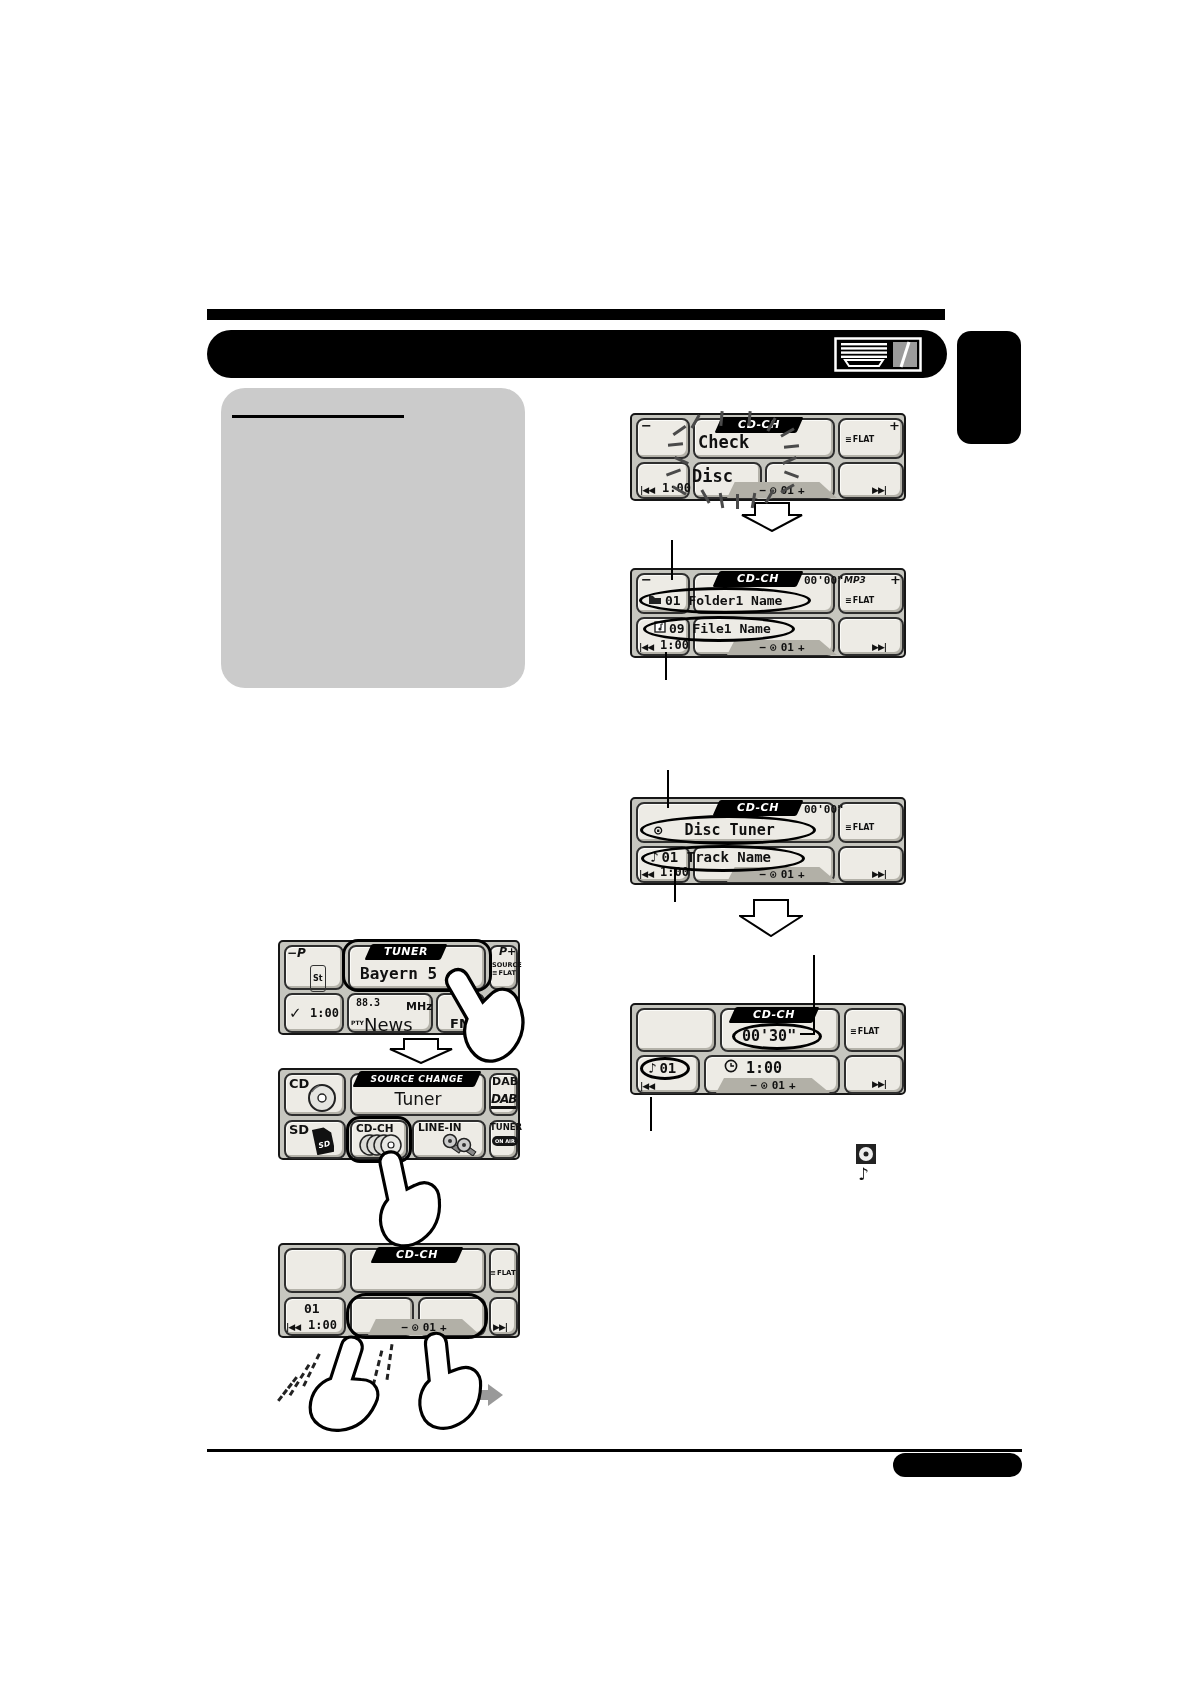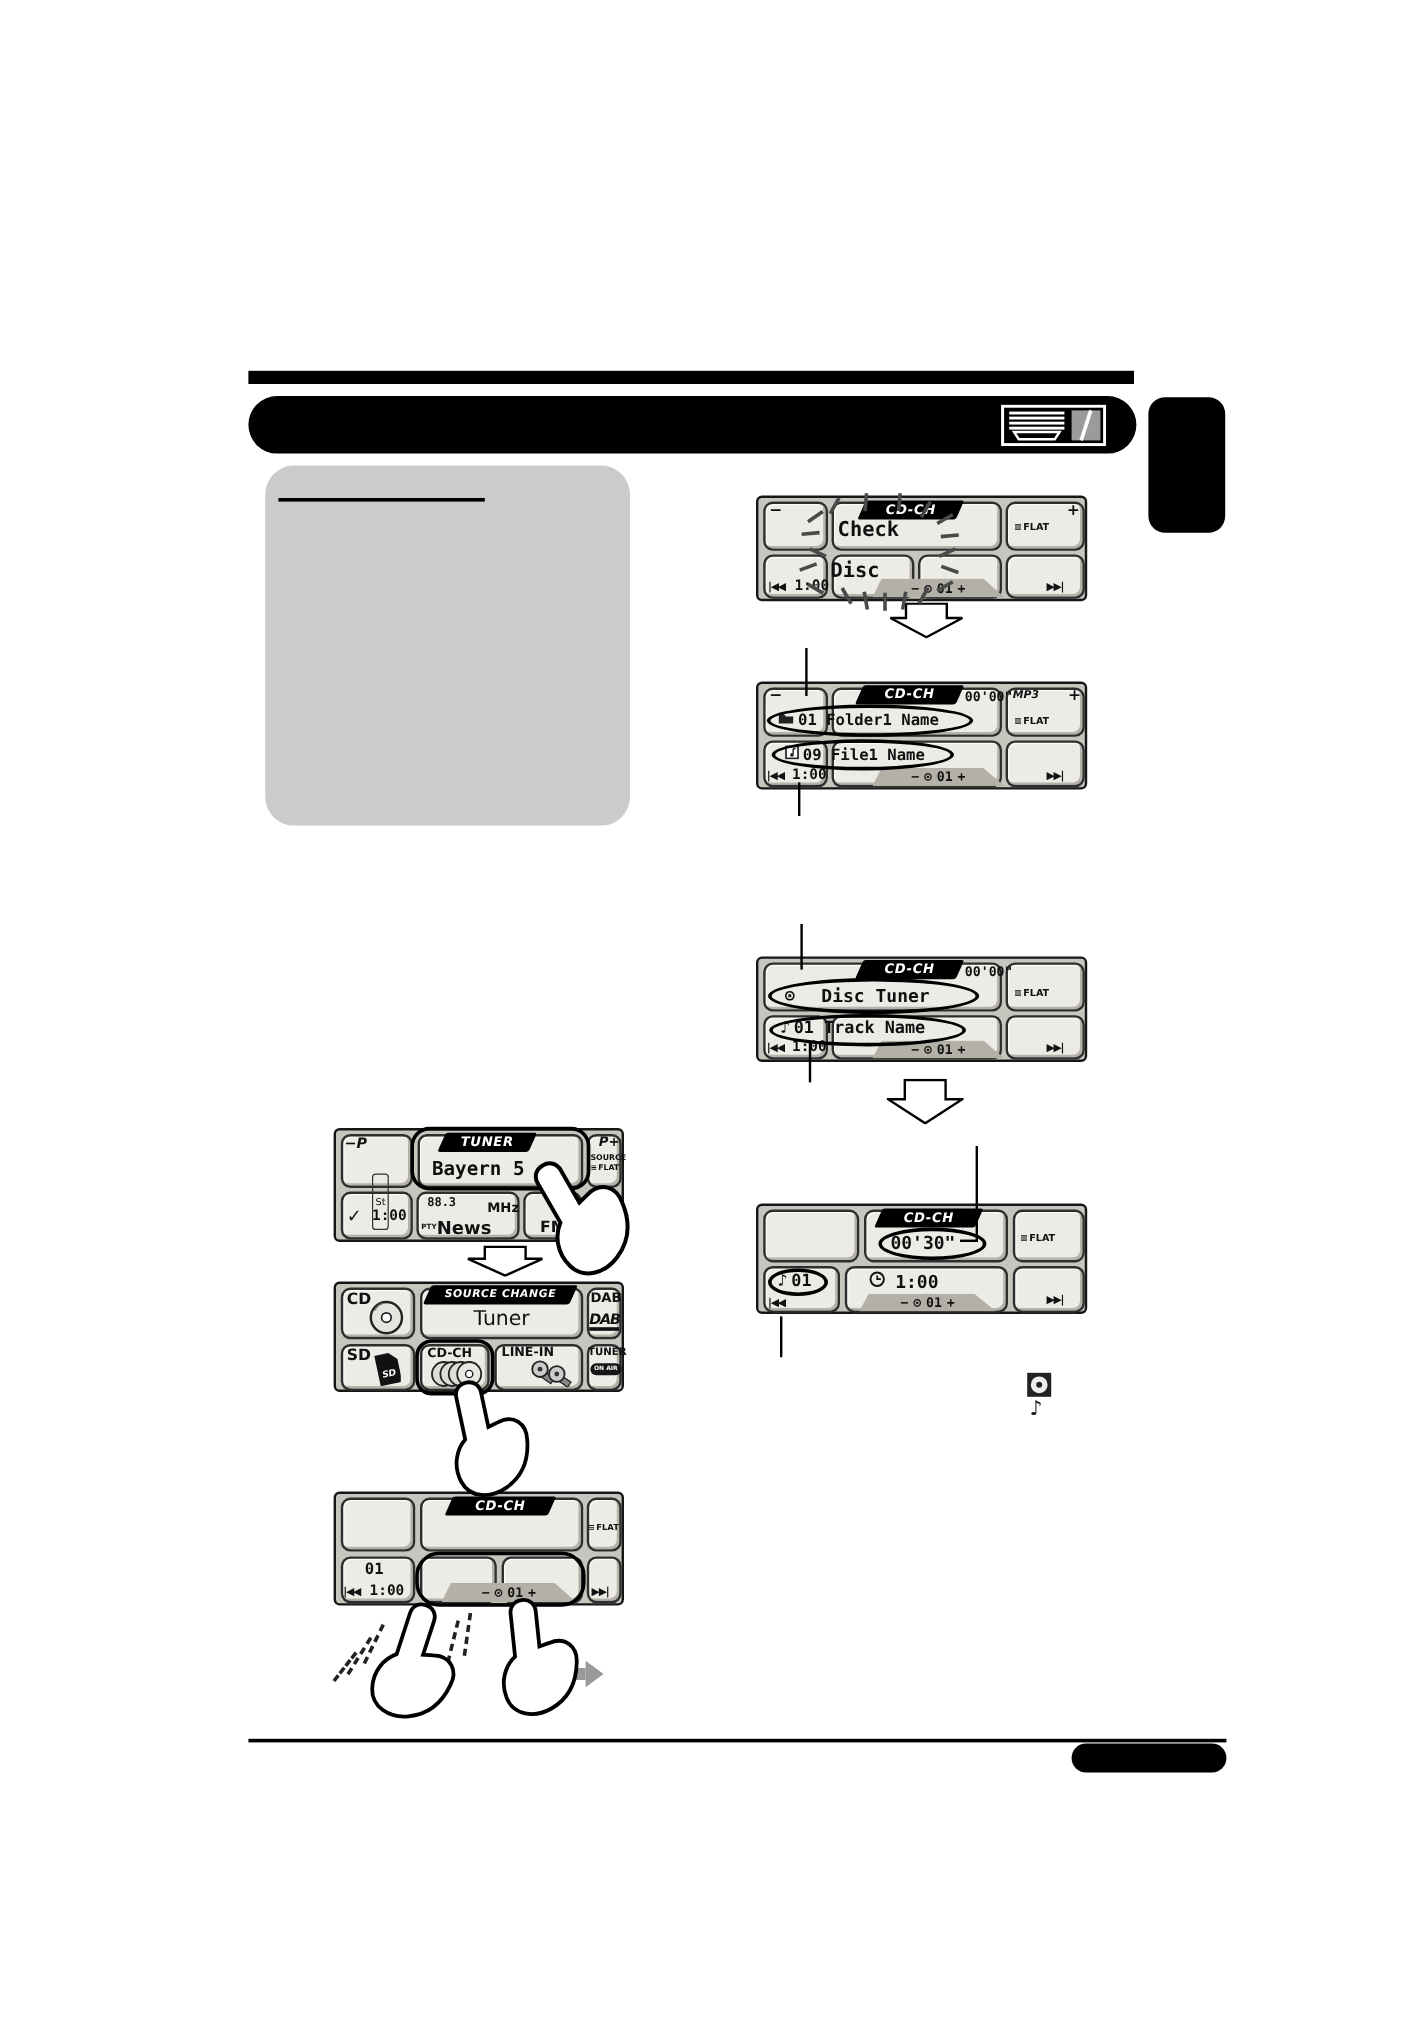--- a/index.html
+++ b/index.html
@@ -267,38 +267,38 @@
 
   <div class="lcd" style="left:278px;top:940px;width:242px;height:95px">
     <div class="cell" style="left:4px;top:3px;width:60px;height:45px"></div>
     <div class="cell" style="left:68px;top:3px;width:138px;height:45px"></div>
     <div class="cell" style="left:209px;top:3px;width:29px;height:45px"></div>
     <div class="cell" style="left:4px;top:51px;width:60px;height:40px"></div>
     <div class="cell" style="left:67px;top:51px;width:86px;height:40px"></div>
     <div class="cell" style="left:156px;top:51px;width:49px;height:40px"></div>
     <div class="cell" style="left:208px;top:51px;width:30px;height:40px"></div>
     <span class="corner" style="left:7px;top:5px;font-style:italic;font-size:12px">−P</span>
-    <span class="abs" style="left:30px;top:36px;font-size:8px;font-weight:normal;border:1.3px solid #333;border-radius:3px;padding:18px 2px;z-index:2">St</span>
+    <span class="abs" style="left:30px;top:23px;font-size:8px;font-weight:bold;border:1.3px solid #333;border-radius:3px;padding:8px 2px;z-index:2">St</span>
     <div class="banner" style="left:88px;top:2px;width:76px">
       <span>TUNER</span>
     </div>
     <span class="lcdtext" style="left:80px;top:22px;font-size:16px">Bayern 5</span>
     <div class="roval" style="left:62px;top:-3px;width:150px;height:53px;border-radius:16px"></div>
     <span class="corner" style="left:219px;top:4px;font-style:italic;font-size:11px">P+</span>
     <span class="abs" style="left:212px;top:19px;font-size:6.5px;font-weight:bold;z-index:2">SOURCE</span>
     <span class="eq" style="left:212px;top:27px;font-size:6.5px">
       <span>≡</span>
       <span>FLAT</span>
     </span>
     <span class="abs" style="left:9px;top:62px;font-size:15px;font-weight:bold;z-index:2">✓</span>
     <span class="lcdtext" style="left:30px;top:64px;font-size:12px">1:00</span>
     <span class="lcdtext" style="left:76px;top:55px;font-size:10px">88.3</span>
     <span class="abs" style="left:126px;top:58px;font-size:11px;font-weight:bold;z-index:2">MHz</span>
     <span class="abs" style="left:71px;top:77px;font-size:6px;font-weight:bold;z-index:2">PTY</span>
-    <span class="abs" style="left:84px;top:72px;font-size:15px;font-weight:bold;z-index:2">News</span>
+    <span class="abs" style="left:84px;top:72px;font-size:18px;font-weight:normal;z-index:2">News</span>
     <span class="abs" style="left:170px;top:74px;font-size:13px;font-weight:bold;z-index:2">FM</span>
     <span class="badge-dark abs" style="left:212px;top:66px;font-size:8px;font-style:italic;padding:0 2px;z-index:2">AF</span>
     <span class="abs" style="left:222px;top:76px;font-size:12px;font-weight:bold;z-index:2">∧</span>
   </div>
 
   <span class="finger" style="left:432px;top:957px;transform:rotate(-30deg)">
     <svg width="110" height="105" viewBox="0 0 70 95">
       <path d="M26 2 C32 2 36 6 36 12 L36 40 L44 38 C58 34 66 44 64 56 C62 72 54 84 40 90 C26 96 10 92 6 78 C2 64 8 52 16 46 L16 12 C16 6 20 2 26 2 Z" fill="#fff" stroke="#000" stroke-width="3"></path>
     </svg>
   </span>

